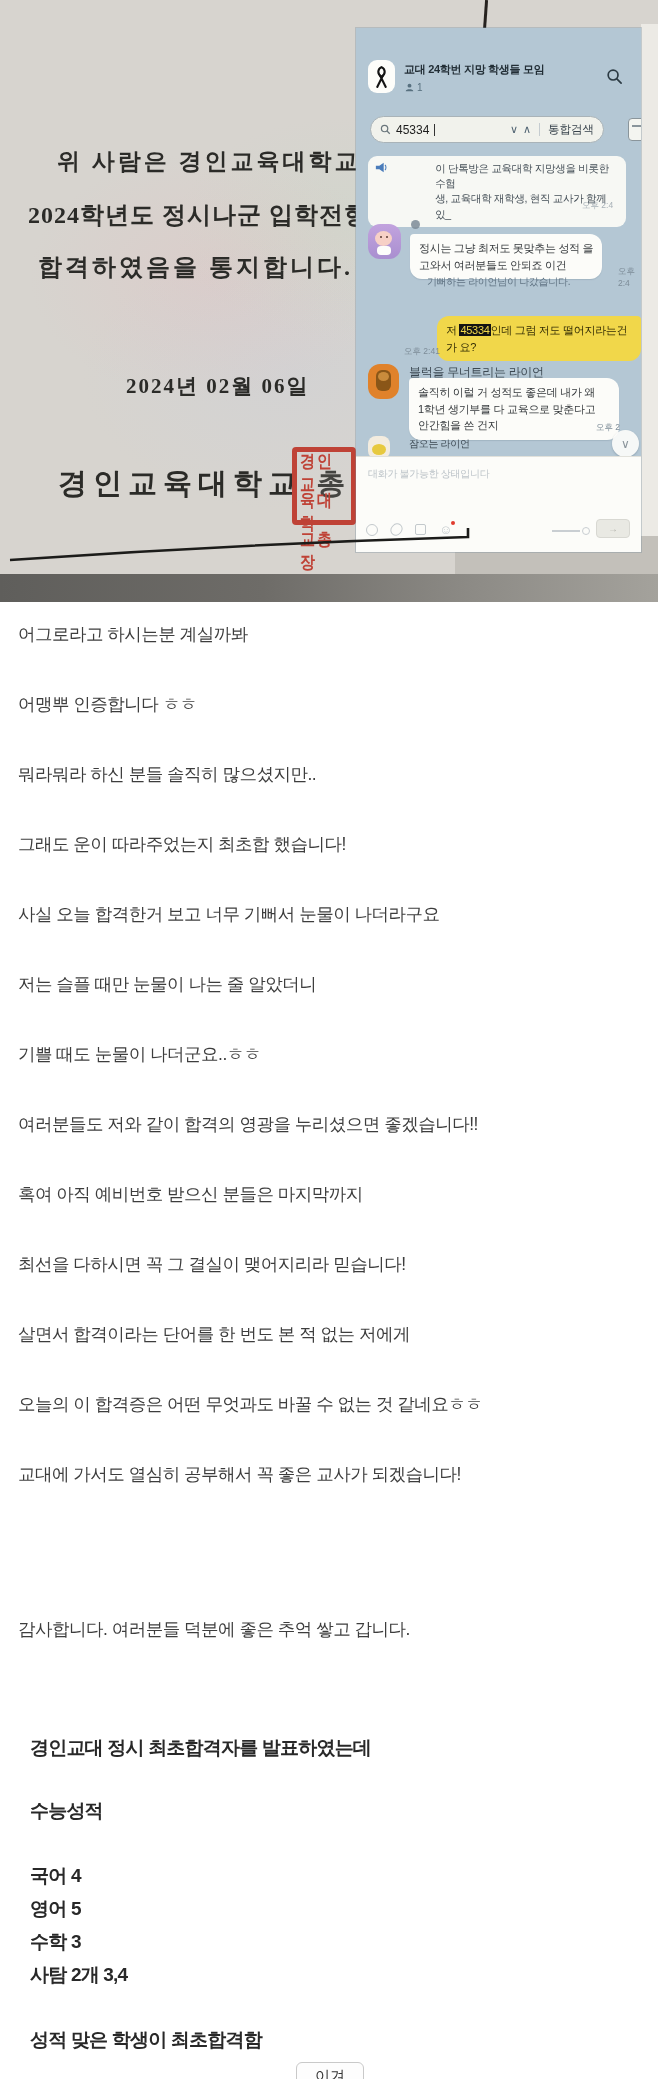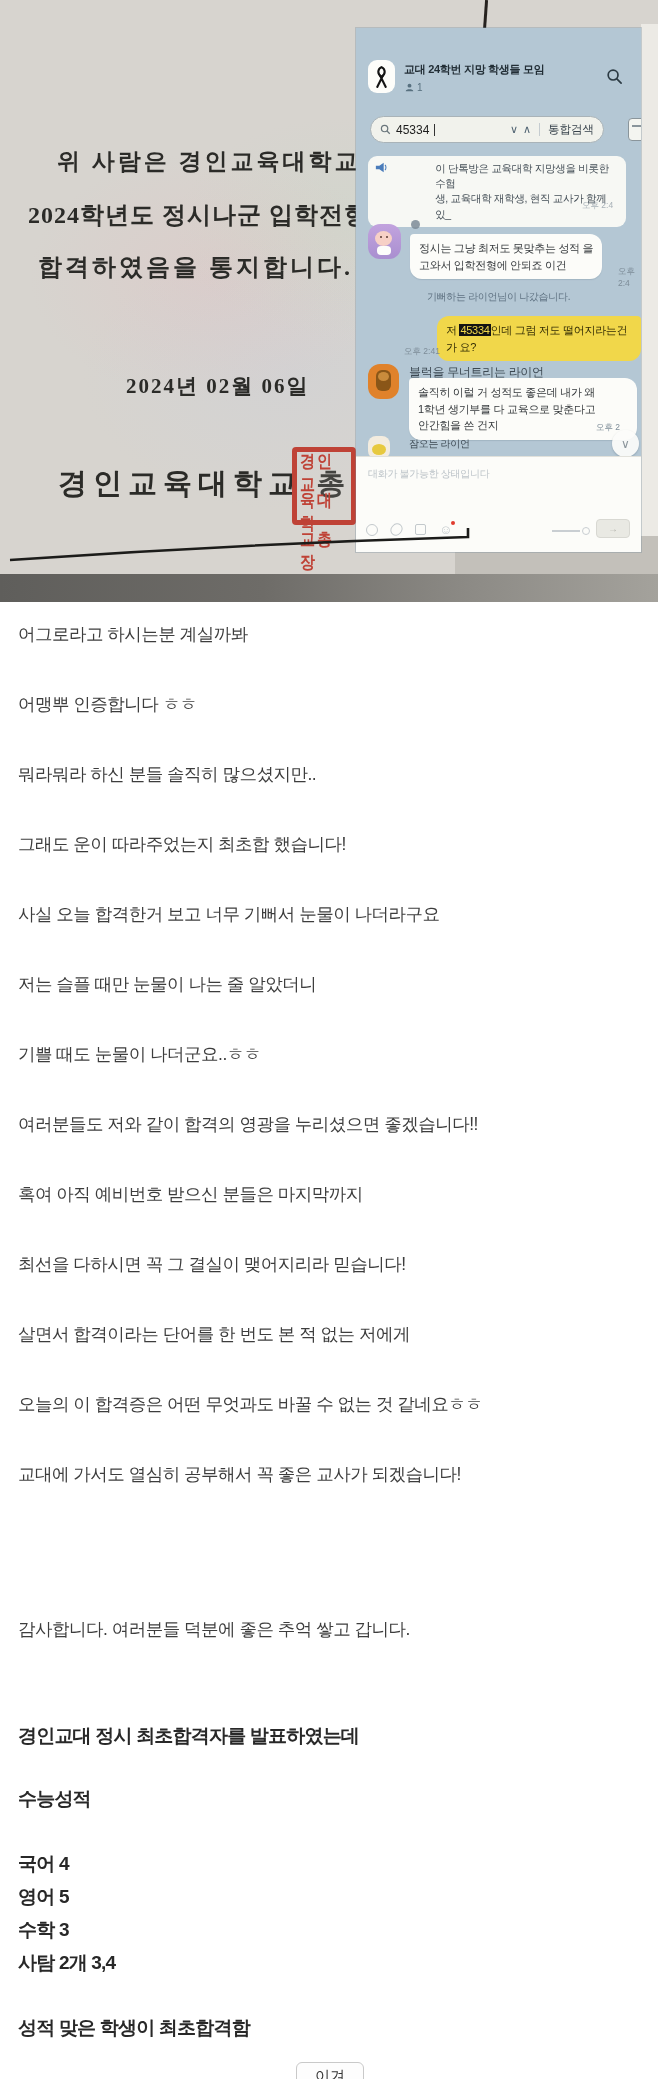--- a/index.html
+++ b/index.html
@@ -57,21 +57,21 @@
     background:#f4f5f0;box-sizing:border-box;}
   .calendar:before{content:"";position:absolute;left:3px;top:6px;right:3px;height:1.5px;background:#8a959b;}
   .notice{left:12px;top:128px;width:258px;border-radius:9px;background:rgba(251,251,246,.95);
     box-sizing:border-box;padding:5px 7px;display:flex;gap:6px;align-items:flex-start;}
   .notice .txt{font-size:10.5px;line-height:1.45;color:#454f57;letter-spacing:-.3px;margin-left:42px;}
   .faded-time{left:226px;top:172px;font-size:8.5px;color:#8d99a3;opacity:.75;}
 
   .bubble{background:#fcfcf9;border-radius:4px 12px 12px 12px;padding:6px 9px;line-height:1.5;
     box-sizing:border-box;letter-spacing:-.3px;box-shadow:0 1px 1px rgba(80,100,115,.18);}
   .timestamp{font-size:8.5px;color:#7d8c98;}
-  .sysmsg{left:0;top:262px;width:100%;text-align:center;font-size:10px;color:#5f7282;letter-spacing:-.3px;}
+  .sysmsg{left:0;top:247px;width:100%;text-align:center;font-size:10px;color:#5f7282;letter-spacing:-.3px;}
 
   .av1{left:12px;top:196px;width:33px;height:35px;background:linear-gradient(#c2a3de,#a98fd0);
     position:absolute;border-radius:12px;}
   .av1 .face{position:absolute;left:7px;top:7px;width:17px;height:15px;border-radius:50%;background:#f7d0c6;}
   .av1 .e1,.av1 .e2{position:absolute;top:12px;width:2px;height:2px;border-radius:50%;background:#5a3b35;}
   .av1 .e1{left:12px}.av1 .e2{left:18px}
   .av1 .body{position:absolute;left:9px;top:22px;width:14px;height:9px;border-radius:4px;background:#fdfdfb;}
   .emoji-name{left:55px;top:192px;width:9px;height:9px;border-radius:50%;background:#7d8b96;opacity:.85;}
   .bub1{left:54px;top:206px;max-width:210px;}
   .time1{left:262px;top:238px;}
@@ -79,21 +79,21 @@
   .sent{right:0;top:288px;left:auto;width:204px;background:#f1d74a;color:#332d04;
     border-radius:12px 4px 12px 12px;padding:6px 9px;line-height:1.5;box-sizing:border-box;
     letter-spacing:-.3px;position:absolute;font-size:11px;}
   .hl{background:#141414;color:#f1d74a;padding:0 1px;}
   .time-sent{left:48px;top:318px;text-align:center;}
 
   .av2{left:12px;top:336px;width:31px;height:35px;background:#e0822b;position:absolute;border-radius:12px;}
   .av2 .fig{position:absolute;left:8px;top:6px;width:15px;height:21px;border-radius:6px;background:#8a5618;}
   .av2 .hd{position:absolute;left:10px;top:8px;width:11px;height:9px;border-radius:50%;background:#c98b3c;}
   .sender2{left:53px;top:336px;font-size:12px;color:#3c4852;letter-spacing:-.3px;}
-  .bub2{left:53px;top:350px;width:228px;}
+  .bub2{left:53px;top:350px;width:210px;}
   .time2{left:240px;top:394px;}
 
   .scrollbtn{left:256px;top:402px;width:27px;height:27px;border-radius:50%;
     background:rgba(252,252,250,.92);box-shadow:0 1px 2px rgba(60,80,95,.3);
     display:flex;align-items:center;justify-content:center;color:#8a949b;font-size:12px;}
   .av3{left:12px;top:408px;width:22px;height:23px;background:#f3ecdf;position:absolute;border-radius:8px;}
   .av3 .blob{position:absolute;left:4px;top:8px;width:14px;height:11px;border-radius:50%;background:#e7c93f;}
   .sender3{left:53px;top:409px;font-size:10px;color:#3c4852;letter-spacing:-.3px;}
 
   .inpanel{left:0;top:428px;width:285px;height:96px;background:#fcfcf9;
@@ -106,21 +106,21 @@
   .ic-smile{position:relative;font-size:13px;line-height:13px;color:#c3c9cc;}
   .ic-smile .dot{position:absolute;right:-3px;top:-2px;width:4px;height:4px;border-radius:50%;background:#e03b2f;}
   .slider{left:196px;top:70px;display:flex;align-items:center;gap:2px;}
   .slider .line{width:28px;height:2px;background:#c9ced2;}
   .slider .knob{width:8px;height:8px;border:1.5px solid #c9ced2;border-radius:50%;box-sizing:border-box;}
   .sendbtn{left:240px;top:62px;width:34px;height:19px;background:#e9e9e3;border:1px solid #d8d8d2;
     border-radius:4px;box-sizing:border-box;text-align:center;font-size:10px;color:#b5b5ae;line-height:17px;}
 
   
   .para{position:absolute;left:18px;margin:0;font-size:17.5px;color:#3d3d3d;letter-spacing:-.5px;}
-  .foot{position:absolute;left:18px;margin:0;font-size:19px;font-weight:600;color:#282828;letter-spacing:-.8px;}
+  .foot{position:absolute;left:18px;margin:12px;font-size:19px;font-weight:600;color:#282828;letter-spacing:-.8px;}
   .clipped-btn{position:absolute;left:296px;top:2062px;width:68px;height:30px;background:#fdfdfd;
     border:1.5px solid #c9c9c9;border-radius:6px;box-sizing:border-box;text-align:center;
     font-size:15px;color:#333;line-height:26px;}
   svg{display:block;}
 </style>
 </head>
 <body>
 
 <div id="app">
 
@@ -188,21 +188,21 @@
       <div class="abs faded-time">오후 2:4</div>
 
       <div class="av1">
         <div class="face"></div>
           <div class="e1"></div>
           <div class="e2"></div>
           <div class="body"></div>
       </div>
       <div class="abs emoji-name"></div>
       <div class="abs bubble bub1 ml">정시는 그냥 최저도 못맞추는 성적 을
-고와서 입학전형에 안되죠 이건</div>
+고와서 여러분들도 안되죠 이건</div>
       <div class="abs timestamp time1">오후 2:4</div>
 
       <div class="abs sysmsg">기뻐하는 라이언님이 나갔습니다.</div>
 
       <div class="sent"><span>저 </span><span class="hl">45334</span><span>인데 그럼 저도 떨어지라는건가 요?</span></div>
       <div class="abs timestamp time-sent">오후 2:41</div>
 
       <div class="av2">
           <div class="fig"></div>
           <div class="hd"></div>

